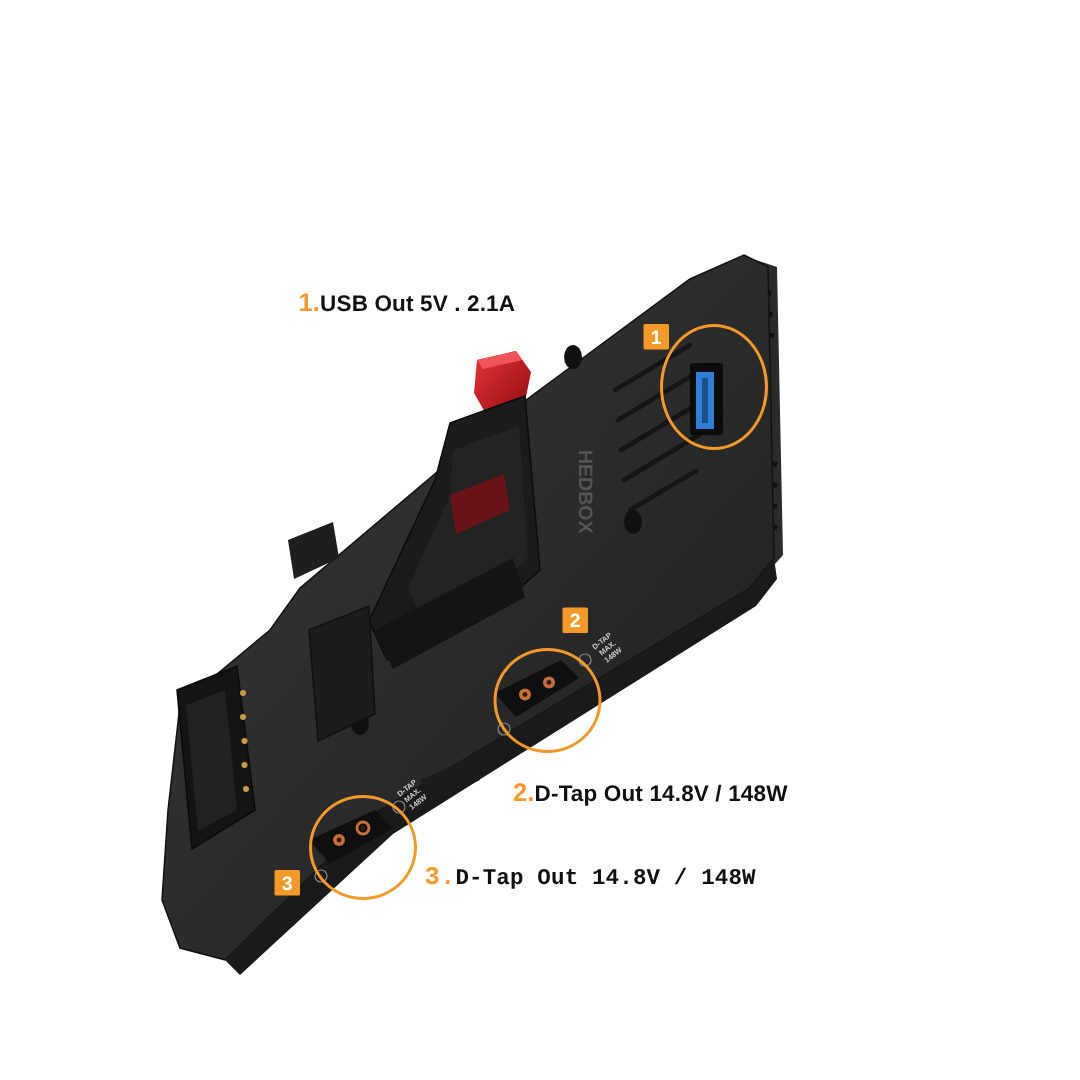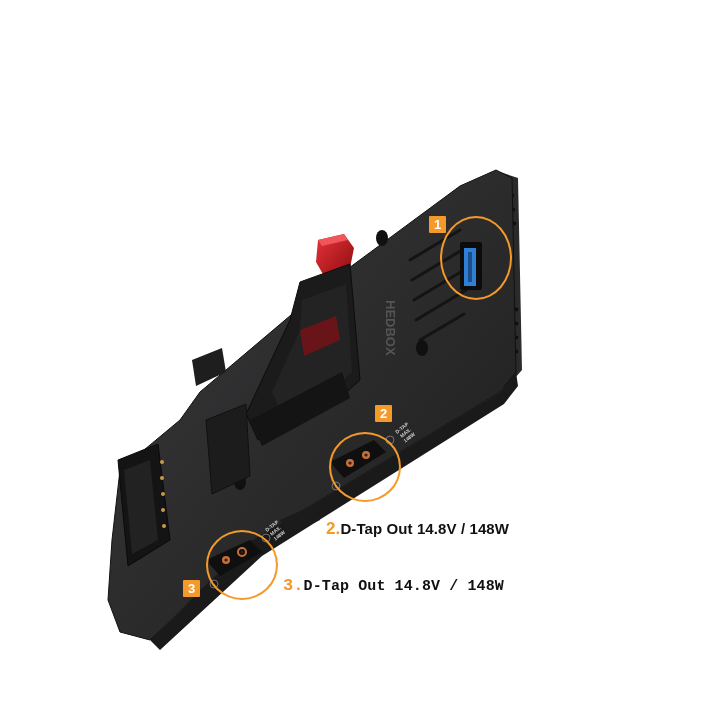--- a/index.html
+++ b/index.html
@@ -136,19 +136,22 @@
   </div>
 
   <div class="ring" style="left:440px; top:216px; width:72px; height:84px;"></div>
   <div class="ring" style="left:329px; top:432px; width:72px; height:70px;"></div>
   <div class="ring" style="left:206px; top:530px; width:72px; height:70px;"></div>
 
   <div class="badge" style="left:429px; top:216px;">1</div>
   <div class="badge" style="left:375px; top:405px;">2</div>
   <div class="badge" style="left:183px; top:580px;">3</div>
 
-  <div class="label" style="left:326px; top:519px;">
+  <div class="label" style="left:199px; top:192px;">
+    <span class="num">1.</span><span>USB Out 5V . 2.1A</span>
+  </div>
+  <div class="label" style="left:342px; top:519px;">
     <span class="num">2.</span><span>D-Tap Out 14.8V / 148W</span>
   </div>
   <div class="label" style="left:283px; top:576px;font-family:Liberation Mono, monospace;">
     <span class="num">3.</span><span>D-Tap Out 14.8V / 148W</span>
   </div>
 </div>
 
 </body></html>

